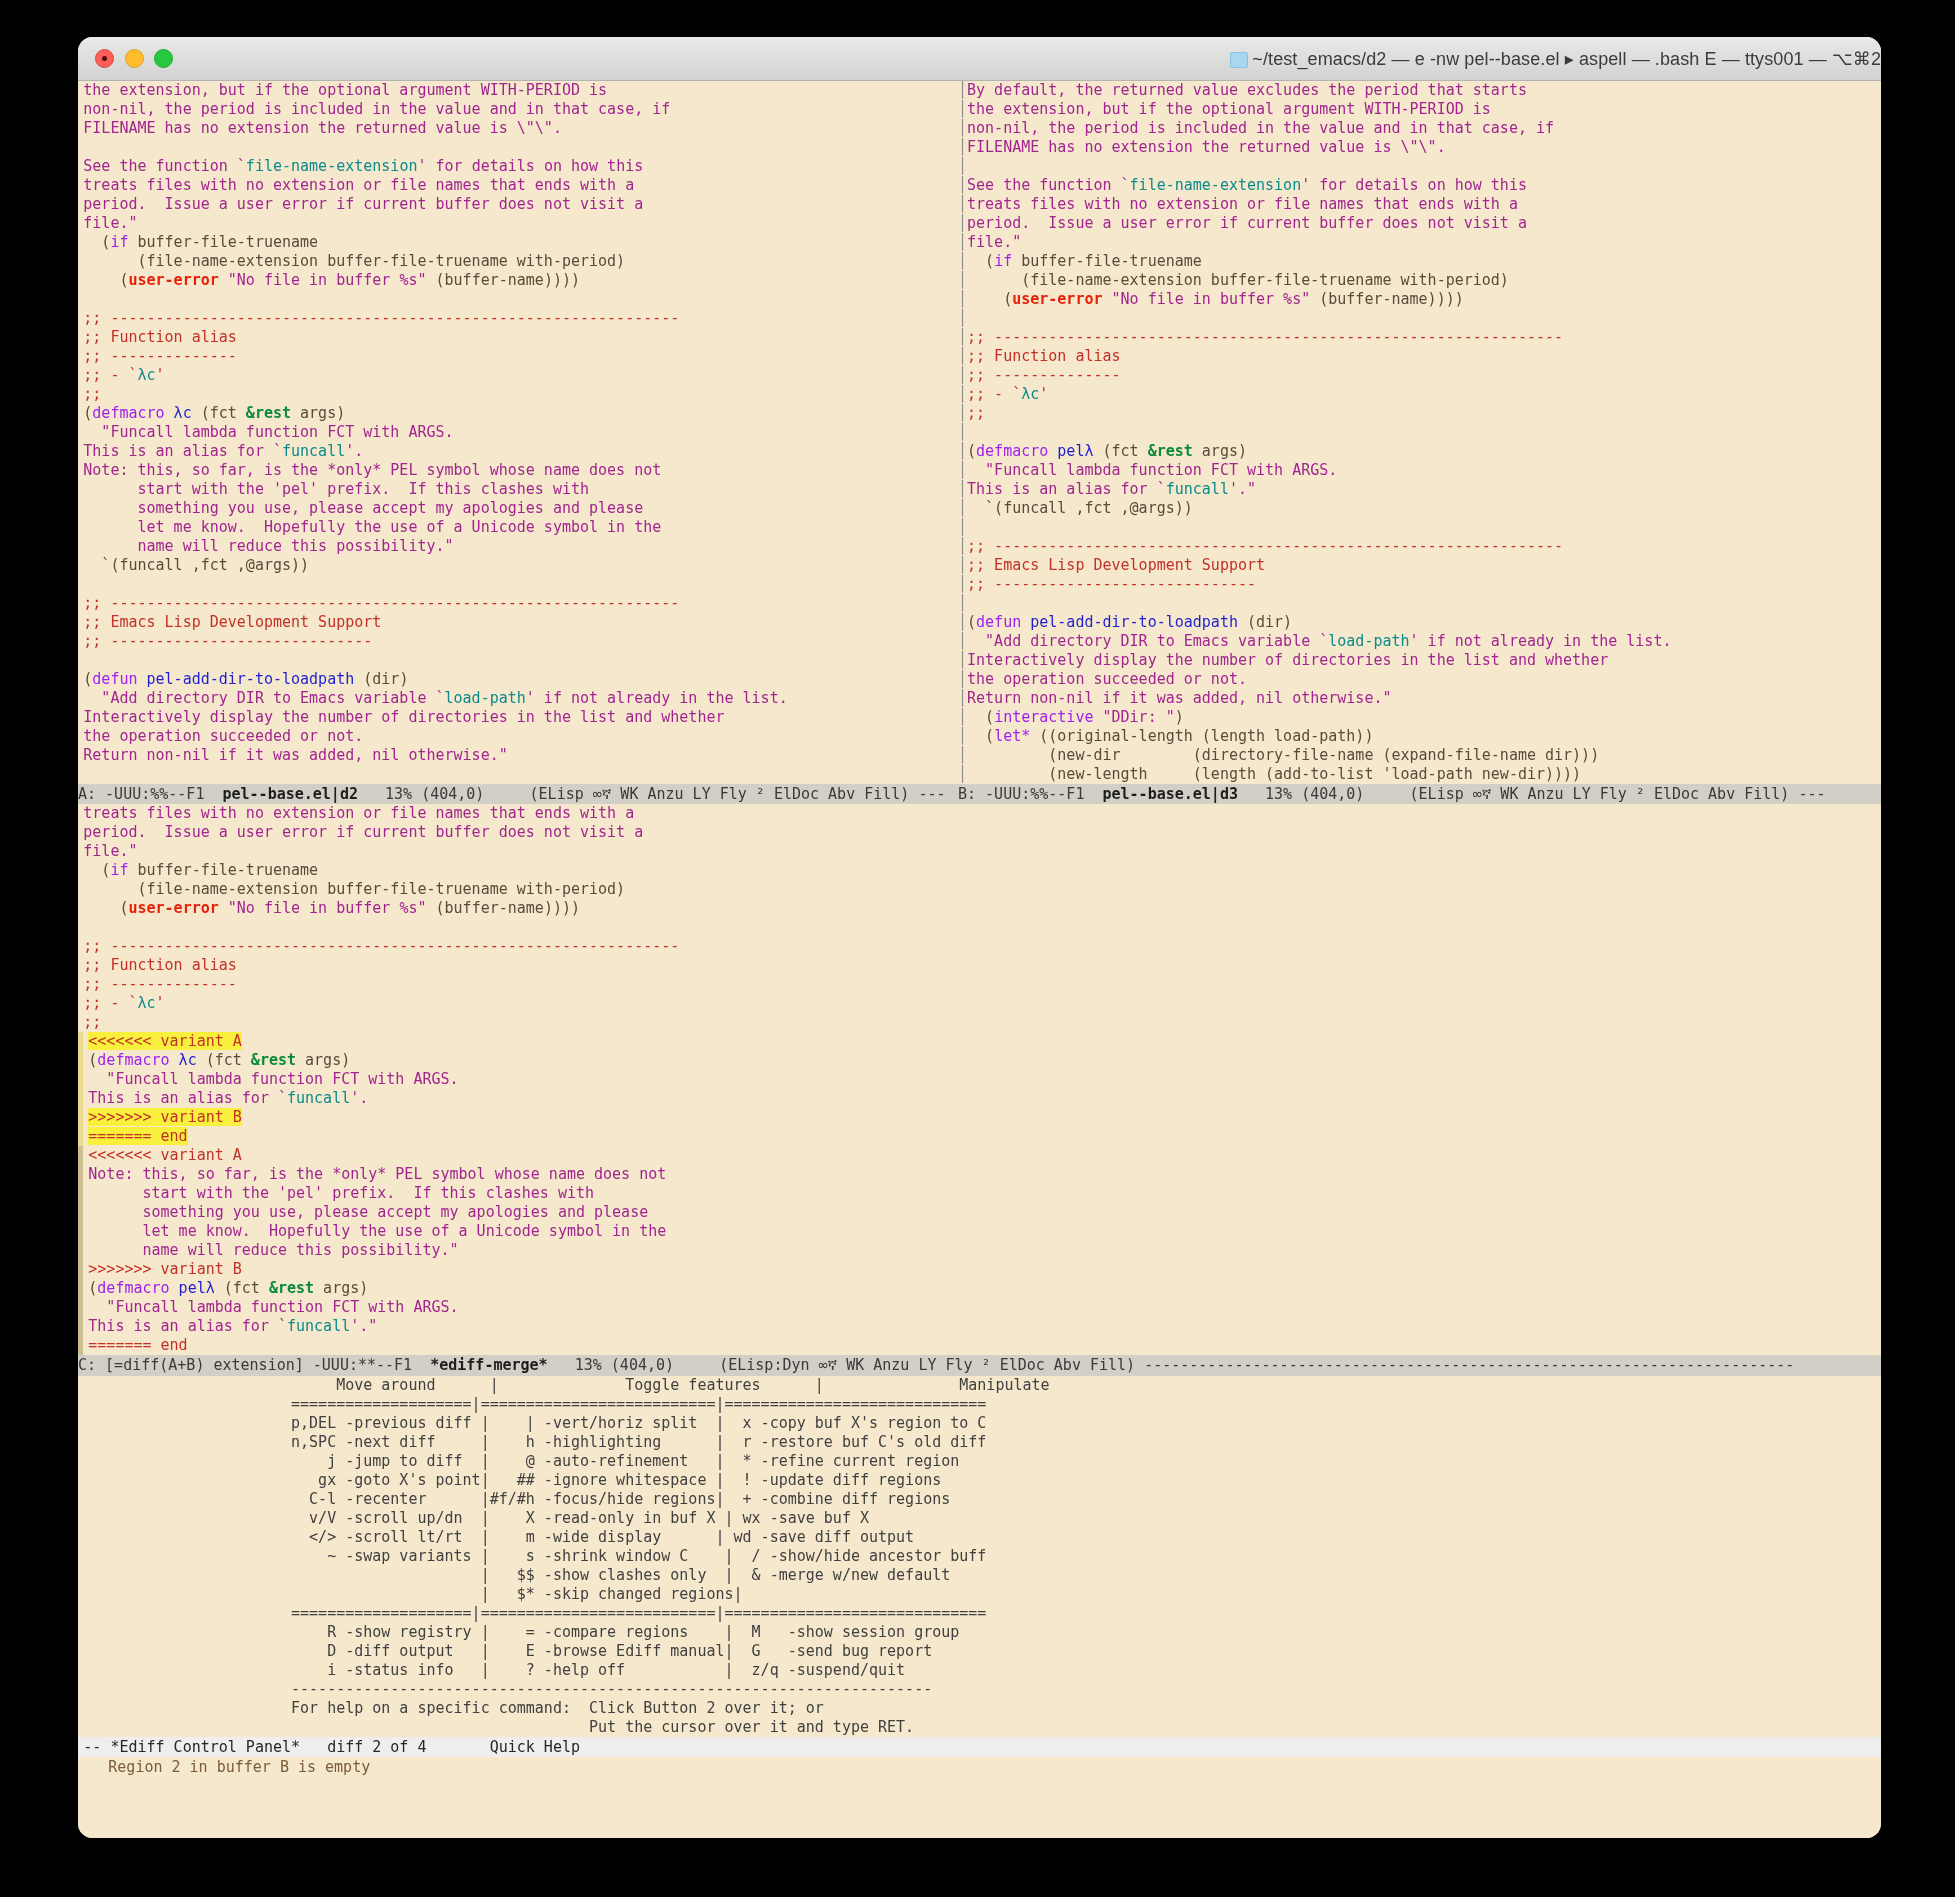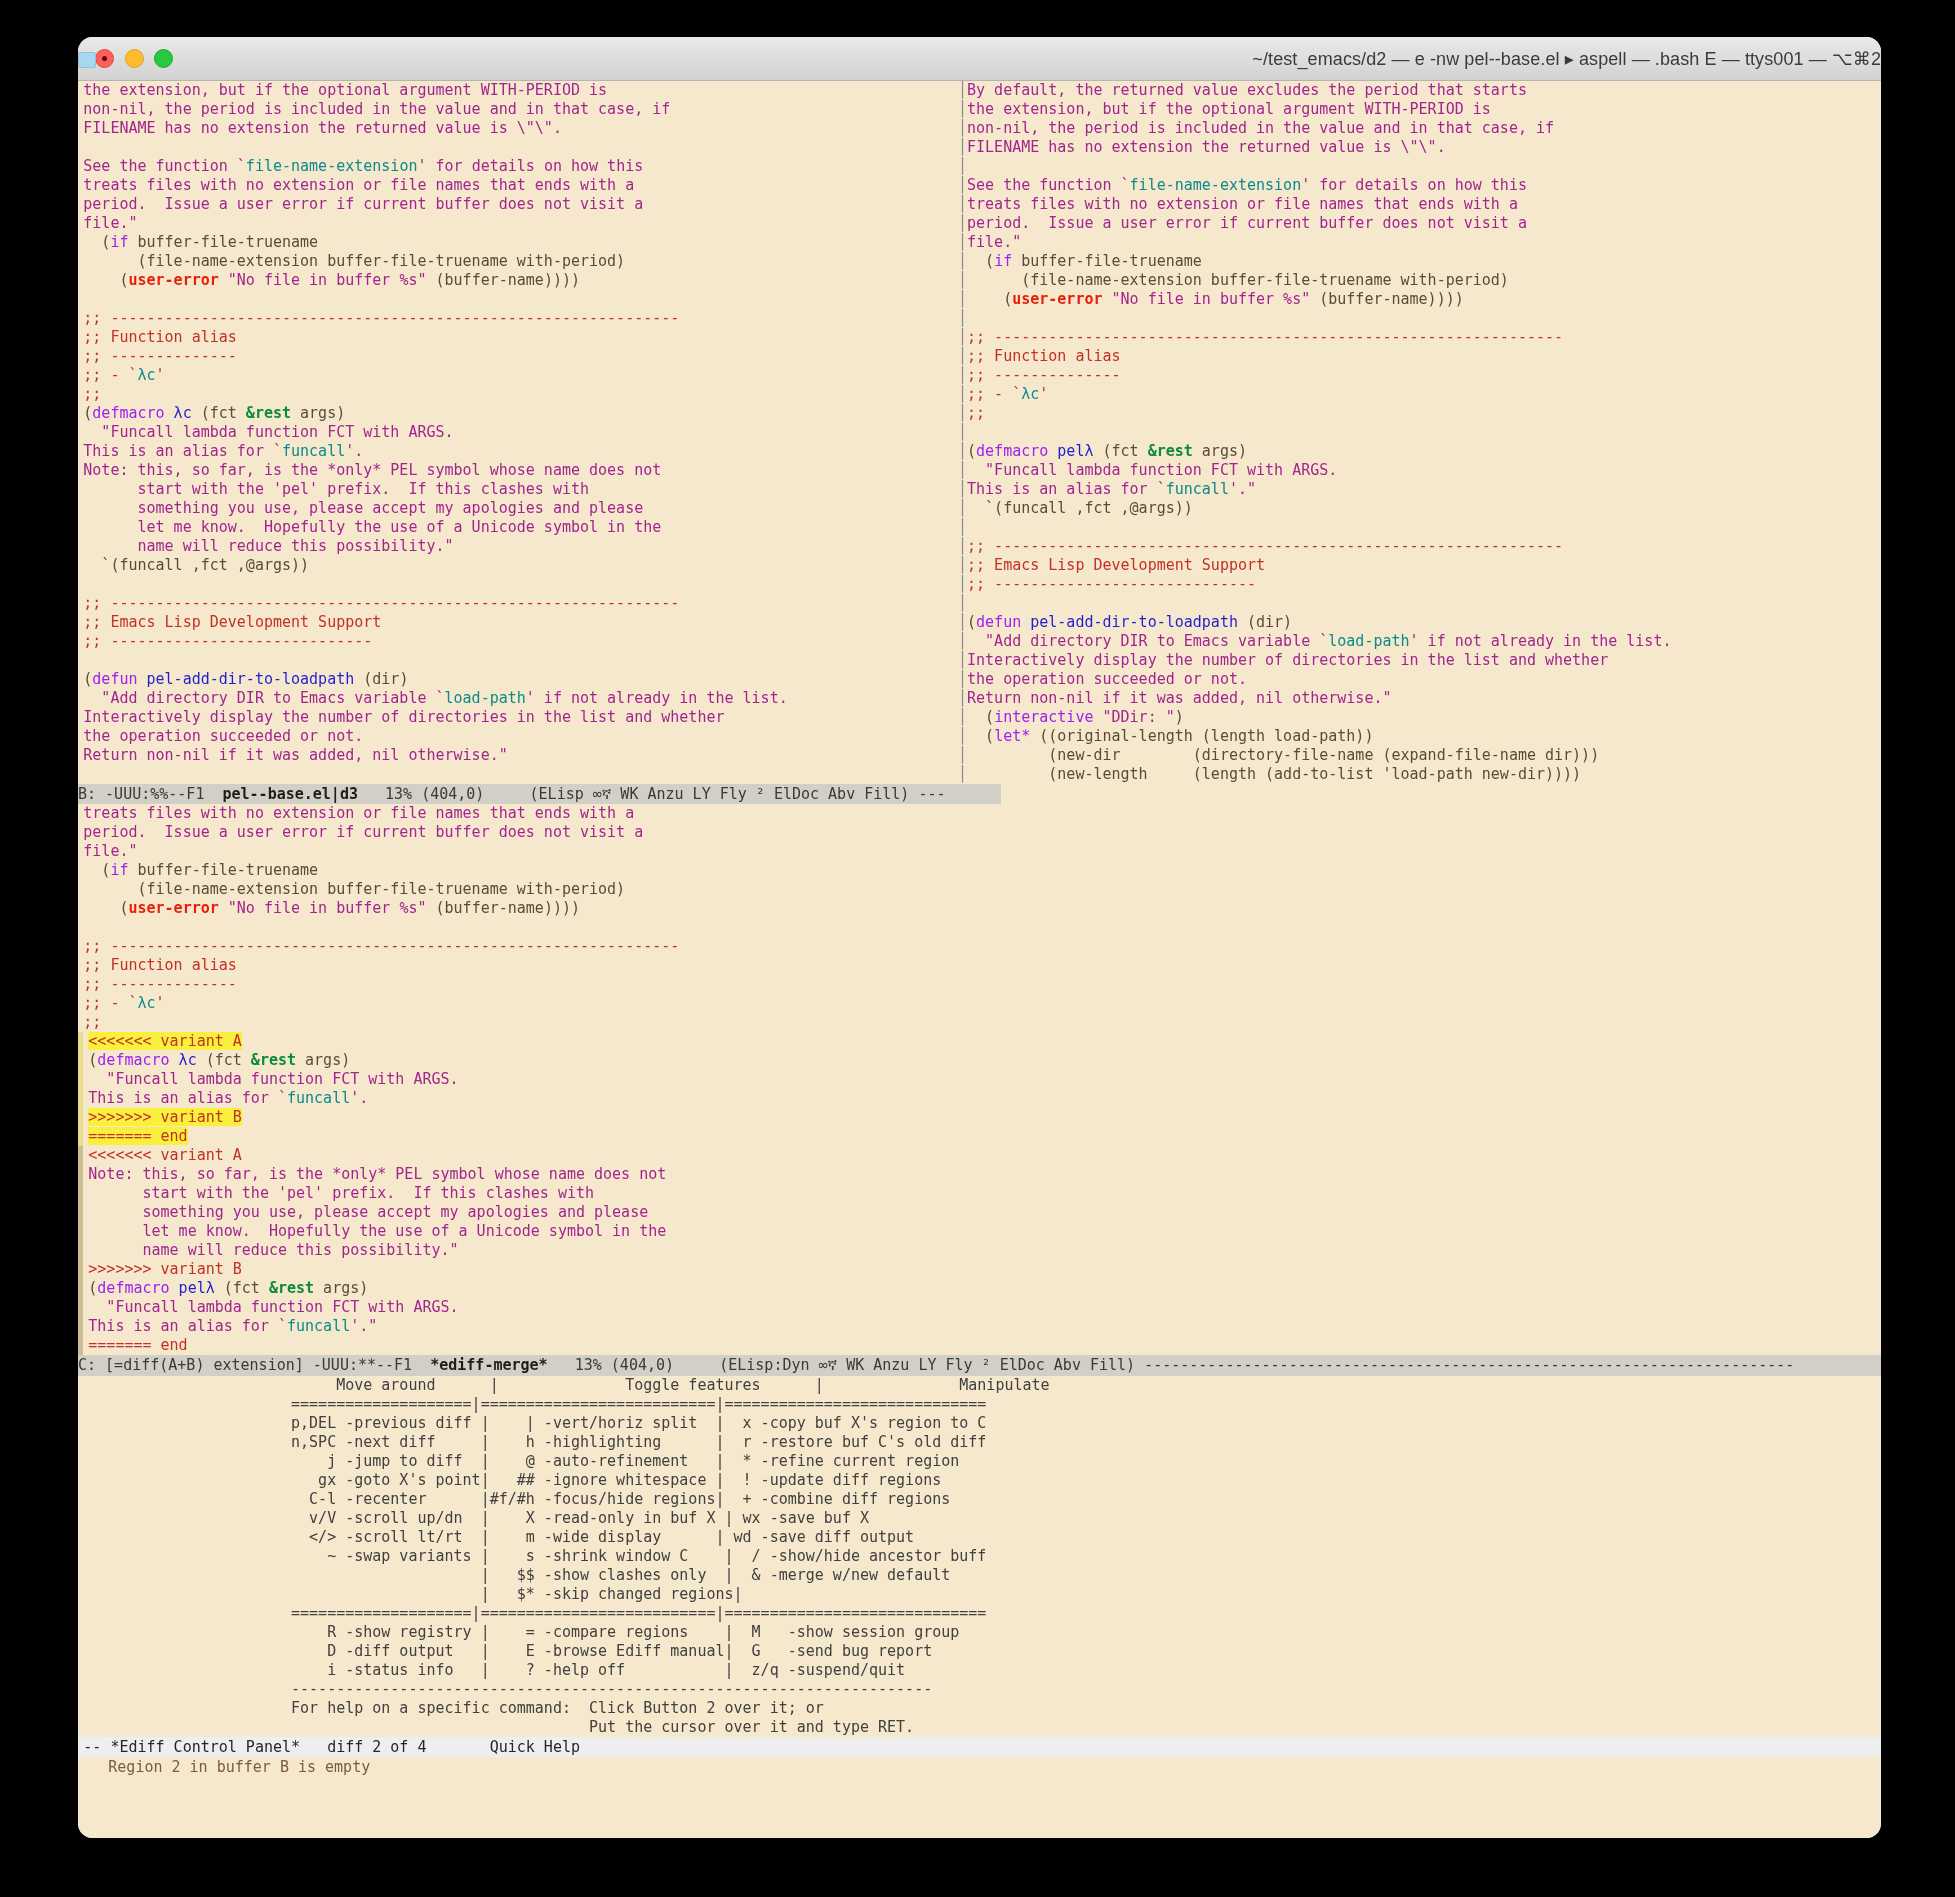--- a/index.html
+++ b/index.html
@@ -32,21 +32,21 @@
   .traffic{display:flex;gap:10.5px;padding-left:17px;}
   .tl{width:17px;height:17px;border-radius:50%;position:relative;}
   .tl.red{background:#ff5f57;border:0.7px solid #e0443e;}
   .tl.red:after{content:"";position:absolute;left:6px;top:6px;width:5.3px;height:5.3px;border-radius:50%;background:#4d0f0b;}
   .tl.yellow{background:#ffbd2e;border:0.7px solid #dea123;}
   .tl.green{background:#28c840;border:0.7px solid #1aab29;}
   .title-text{
     position:absolute;left:0;right:0;text-align:center;
     font-family:"Liberation Sans","DejaVu Sans",sans-serif;
     font-size:18px;color:#3b3b3b;letter-spacing:0.1px;
-    display:flex;align-items:center;justify-content:space-between;gap:4px;
+    display:flex;align-items:center;justify-content:flex-end;gap:4px;
     pointer-events:none;
   }
   .folder-ico{
     width:16.4px;height:14px;background:#a9d7ef;border-radius:2px;
     border:0.7px solid #8fc3dd;display:inline-block;position:relative;top:1.3px;
   }
   
   .emacs{
     position:relative;
     background:#f6e8cd;
@@ -223,20 +223,21 @@
 <span class="vbar">│</span><span class="s-str">Return non-nil if it was added, nil otherwise."</span>
 <span class="vbar">│</span>  (<span class="s-kw">interactive</span> <span class="s-str">"DDir: "</span>)
 <span class="vbar">│</span>  (<span class="s-kw">let*</span> ((original-length (length load-path))
 <span class="vbar">│</span>         (new-dir        (directory-file-name (expand-file-name dir)))
 <span class="vbar">│</span>         (new-length     (length (add-to-list 'load-path new-dir))))
 </pre>
         </div>
       </div>
 
       <div class="modelines-row">
+        <div class="modeline" style="width:880px"><span>A: -UUU:%%--F1  </span><b>pel--base.el|d2</b><span>   13% (404,0)     (ELisp ∞ኛ WK Anzu LY Fly ² ElDoc Abv Fill) ---</span></div>
         <div class="modeline" style="width:923px"><span>B: -UUU:%%--F1  </span><b>pel--base.el|d3</b><span>   13% (404,0)     (ELisp ∞ኛ WK Anzu LY Fly ² ElDoc Abv Fill) ---</span></div>
       </div>
 
       <div>
 <pre class="code"><span class="s-str">treats files with no extension or file names that ends with a
 period.  Issue a user error if current buffer does not visit a
 file."</span>
   (<span class="s-kw">if</span> buffer-file-truename
       (file-name-extension buffer-file-truename with-period)
     (<span class="s-err">user-error</span> <span class="s-str">"No file in buffer %s"</span> (buffer-name))))

